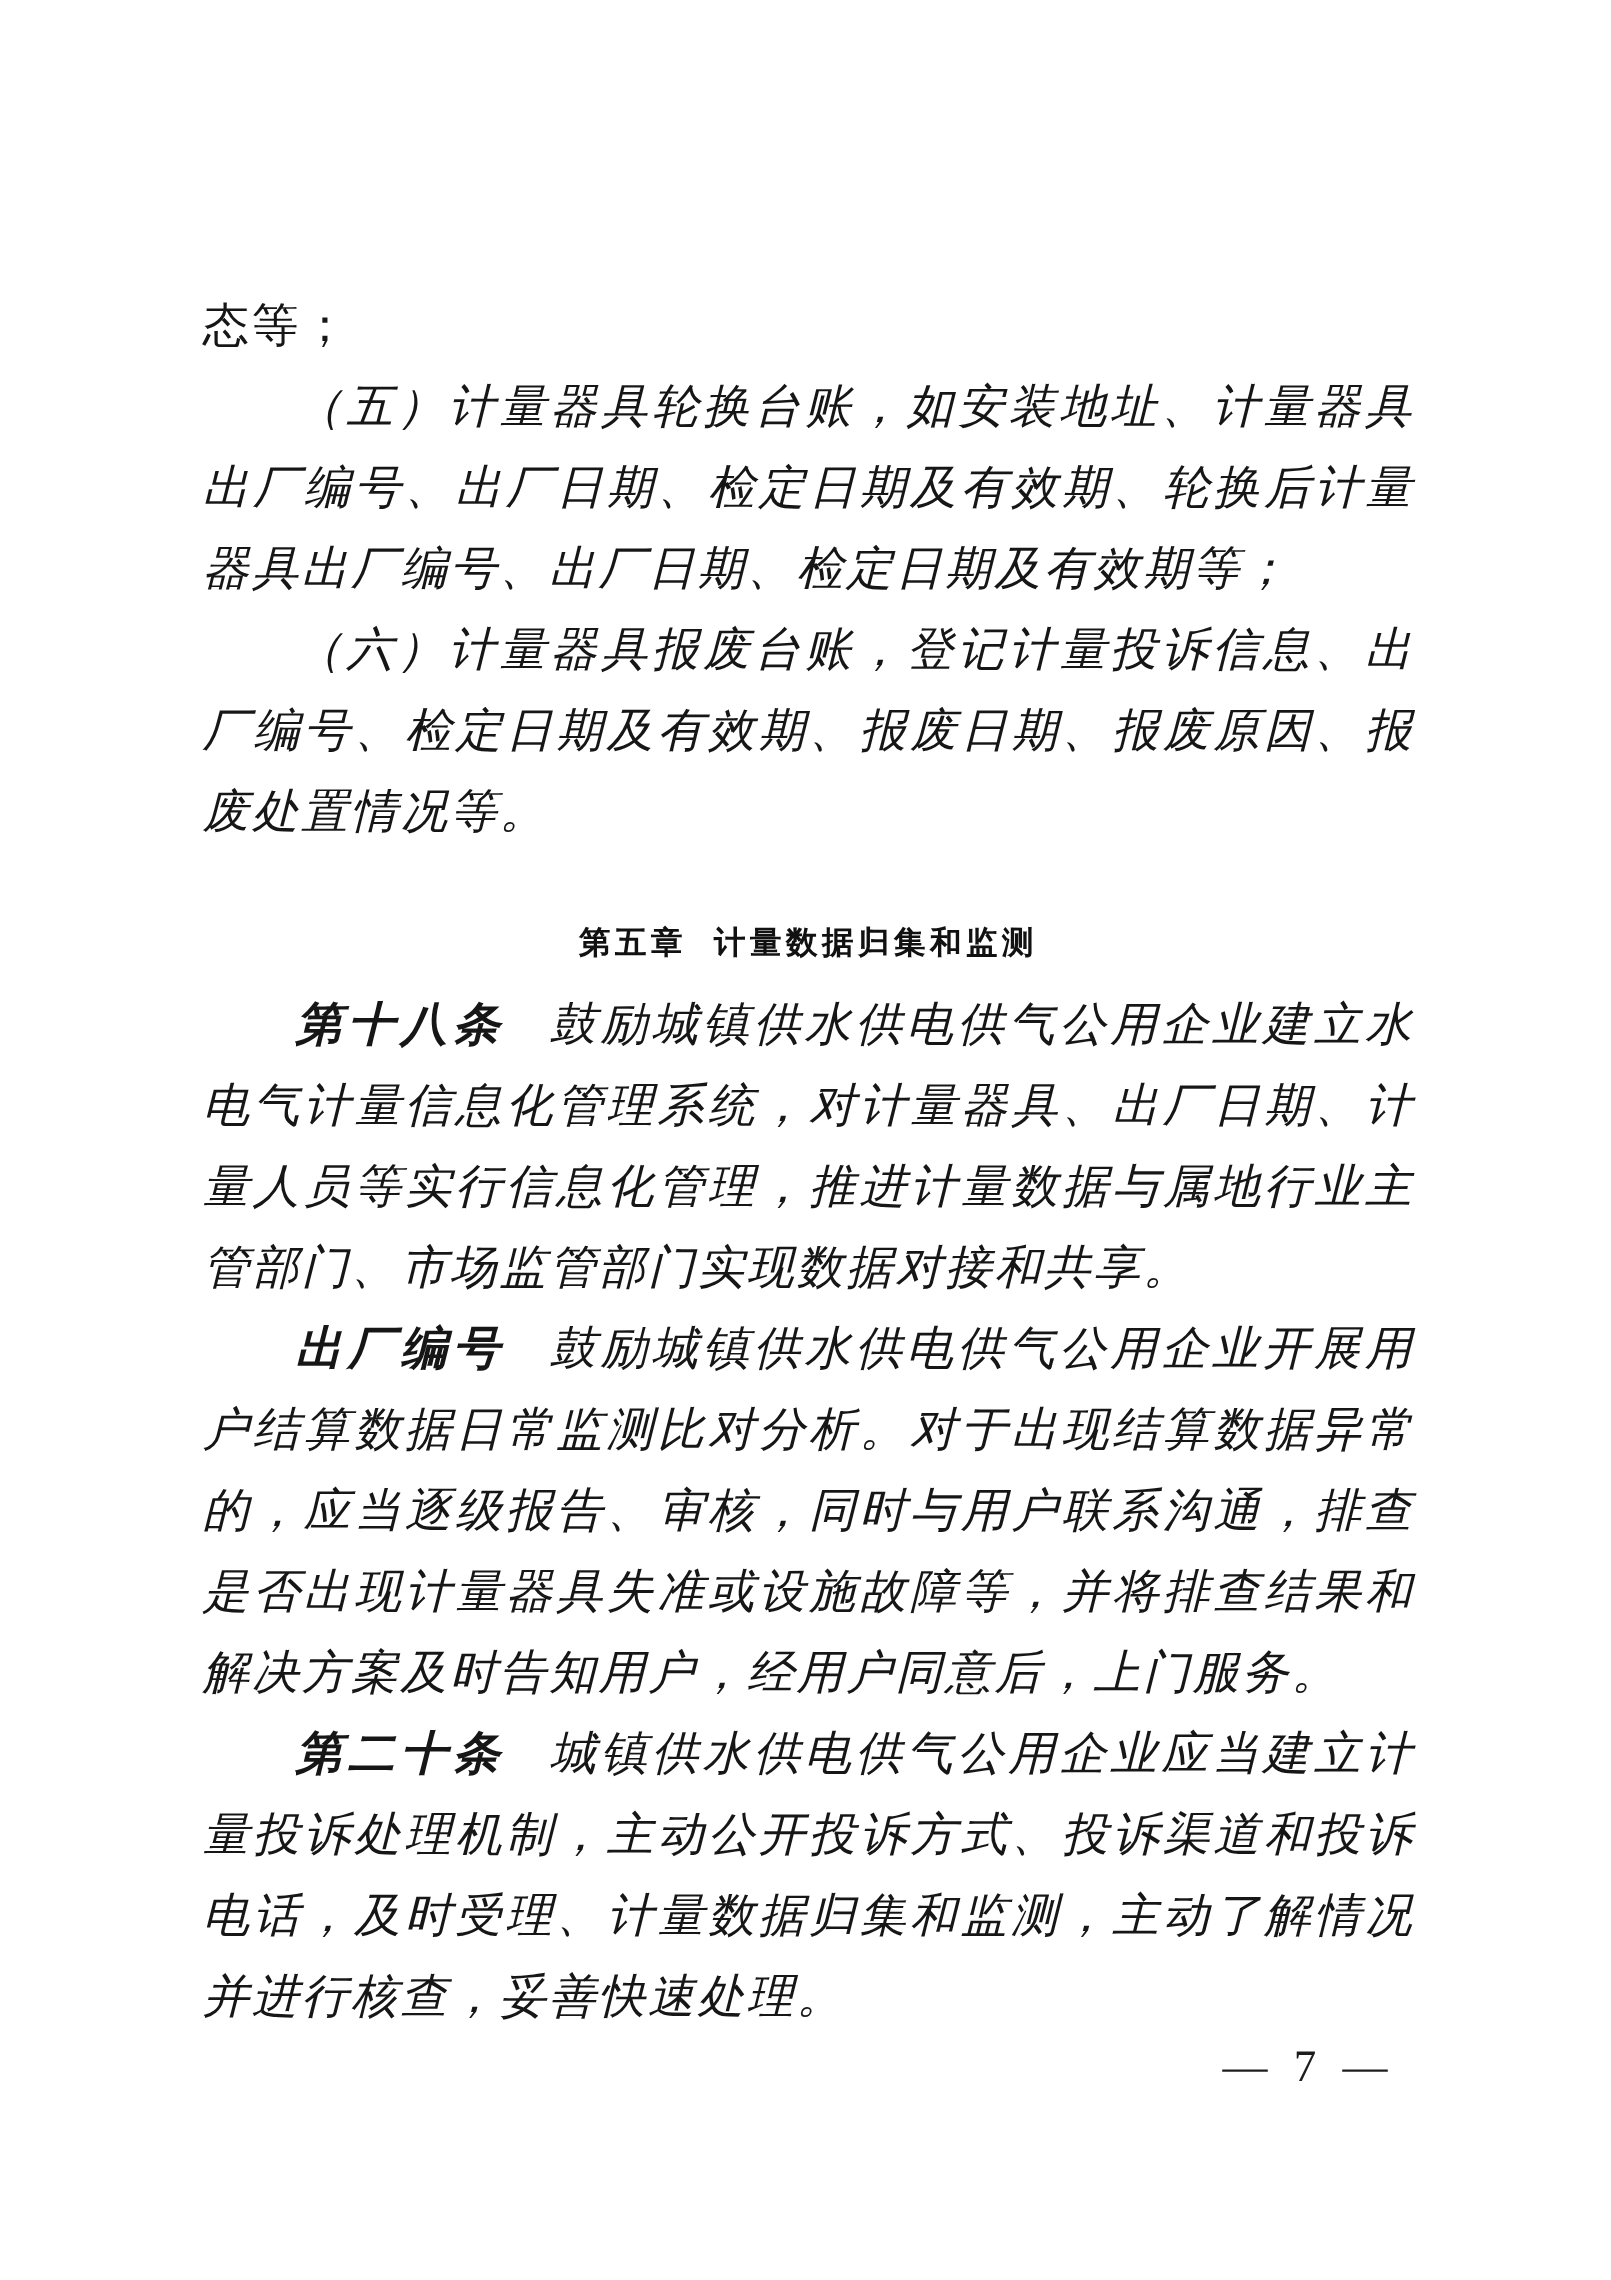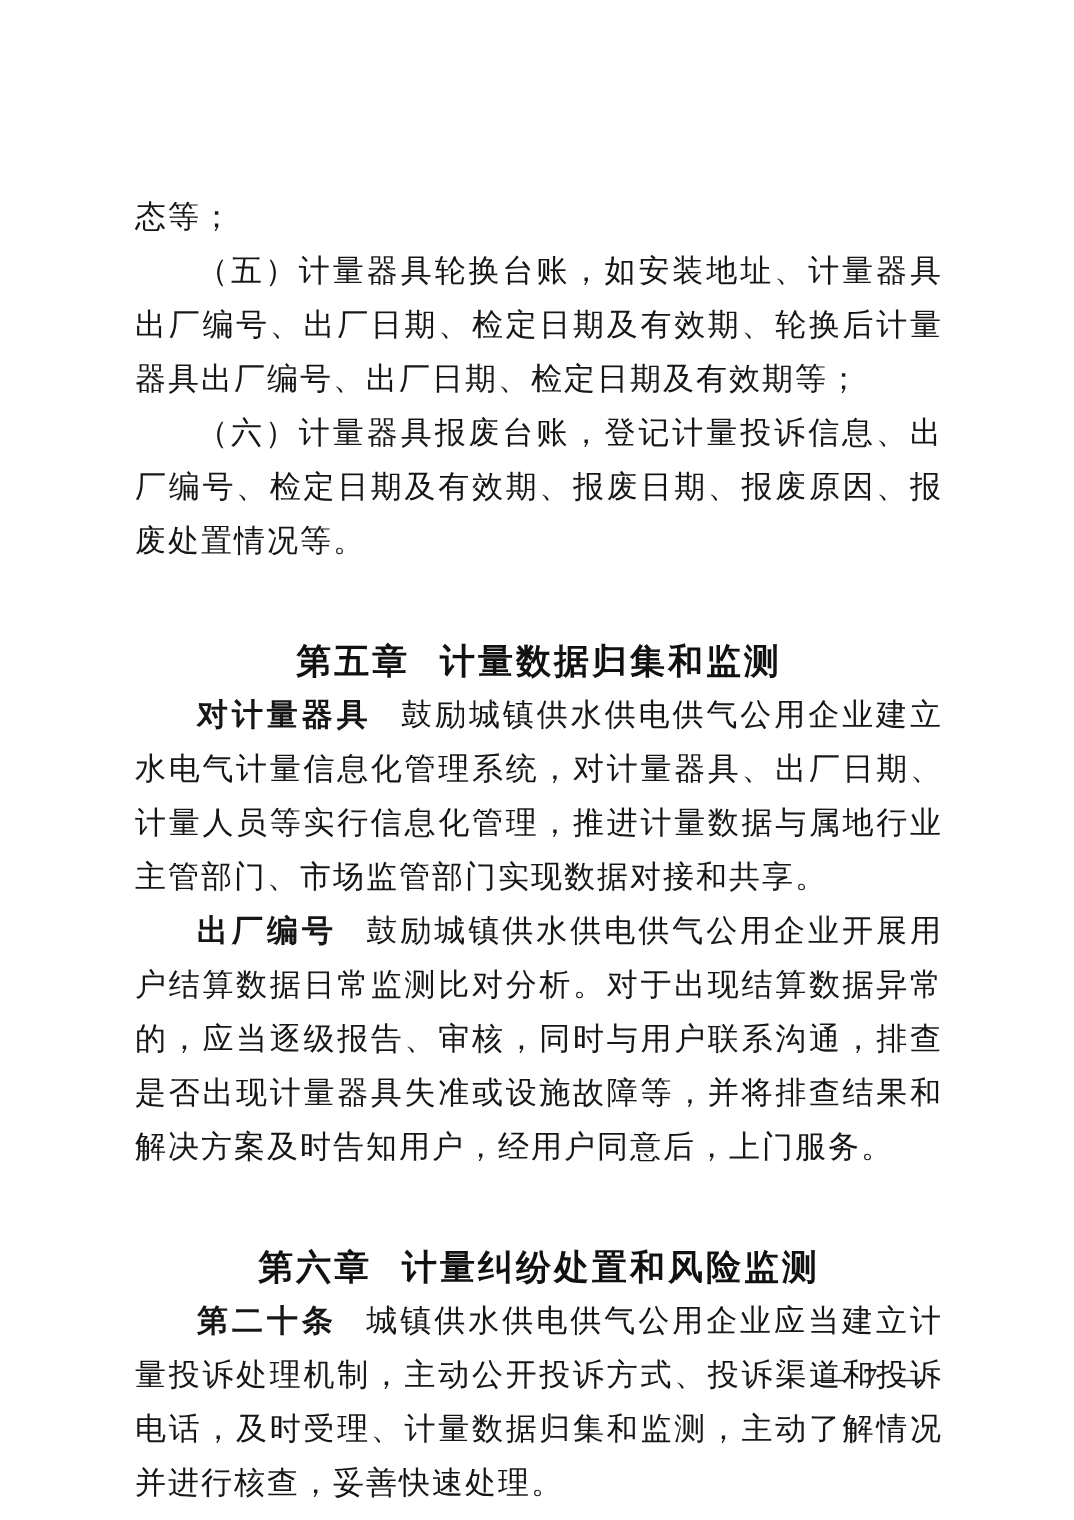--- a/index.html
+++ b/index.html
@@ -27,30 +27,31 @@
     margin: 0;
     font-size: 31px;
     line-height: 54px;
     letter-spacing: 2px;
     text-align: justify;
     text-align-last: left;
     color: #161616;
   }
   .para.indent {
     text-indent: 2em;
+    font-style: italic;
   }
   .article-label {
     font-weight: 700;
     font-family: "Liberation Sans", "DejaVu Sans", sans-serif;
     margin-right: 0.95em;
     letter-spacing: 3px;
   }
   .chapter {
-    margin: 66px 0 0 0;
-    font-size: 35px;
+    margin: 34px 0 0 0;
+    font-size: 21px;
     line-height: 54px;
     font-weight: 700;
     text-align: center;
     letter-spacing: 3px;
     color: #111111;
     font-family: "Liberation Sans", "DejaVu Sans", sans-serif;
   }
   .chapter-number {
     margin-right: 0.85em;
   }
@@ -67,19 +68,18 @@
 </style>
 </head>
 <body>
 
 <div class="page">
   <div class="content">
       <p class="para">态等；</p>
       <p class="para indent">（五）计量器具轮换台账，如安装地址、计量器具出厂编号、出厂日期、检定日期及有效期、轮换后计量器具出厂编号、出厂日期、检定日期及有效期等；</p>
       <p class="para indent">（六）计量器具报废台账，登记计量投诉信息、出厂编号、检定日期及有效期、报废日期、报废原因、报废处置情况等。</p>
       <h2 class="chapter"><span class="chapter-number">第五章</span><span class="chapter-title">计量数据归集和监测</span></h2>
-      <p class="para indent article"><span class="article-label">对计量器具</span><span class="article-text">鼓励城镇供水供电供气公用企业建立水电气计量信息化管理系统，对计量器具、出厂日期、计量人员等实行信息化管理，推进计量数据与属地行业主管部门、市场监管部门实现数据对接和共享。</span></p>
+      <p class="para indent article"><span class="article-label">第十八条</span><span class="article-text">鼓励城镇供水供电供气公用企业建立水电气计量信息化管理系统，对计量器具、出厂日期、计量人员等实行信息化管理，推进计量数据与属地行业主管部门、市场监管部门实现数据对接和共享。</span></p>
       <p class="para indent article"><span class="article-label">出厂编号</span><span class="article-text">鼓励城镇供水供电供气公用企业开展用户结算数据日常监测比对分析。对于出现结算数据异常的，应当逐级报告、审核，同时与用户联系沟通，排查是否出现计量器具失准或设施故障等，并将排查结果和解决方案及时告知用户，经用户同意后，上门服务。</span></p>
-      <h2 class="chapter"><span class="chapter-number">第六章</span><span class="chapter-title">计量纠纷处置和风险监测</span></h2>
       <p class="para indent article"><span class="article-label">第二十条</span><span class="article-text">城镇供水供电供气公用企业应当建立计量投诉处理机制，主动公开投诉方式、投诉渠道和投诉电话，及时受理、计量数据归集和监测，主动了解情况并进行核查，妥善快速处理。</span></p>
     </div>
   <div class="page-number">— 7 —</div>
 </div>
 
 </body></html>

